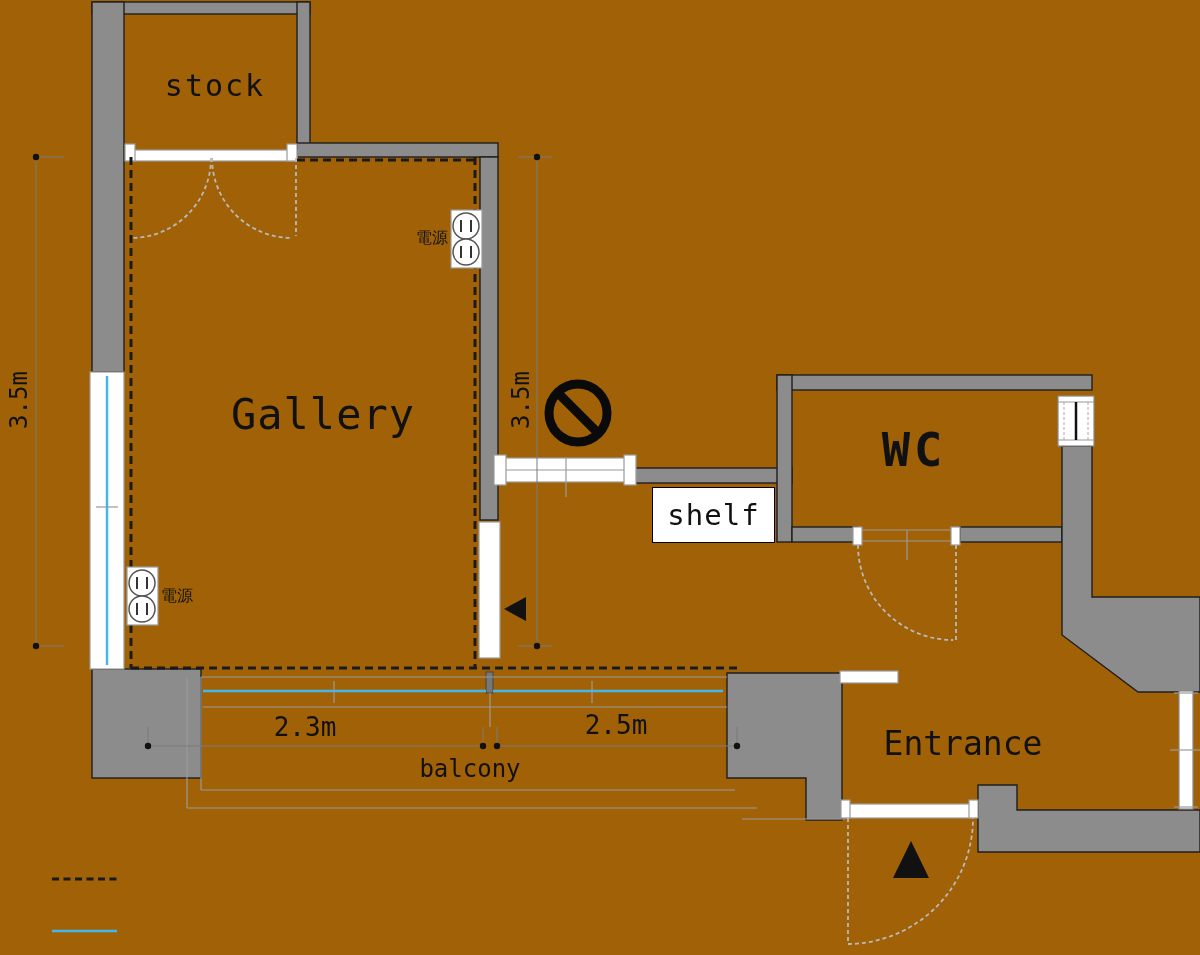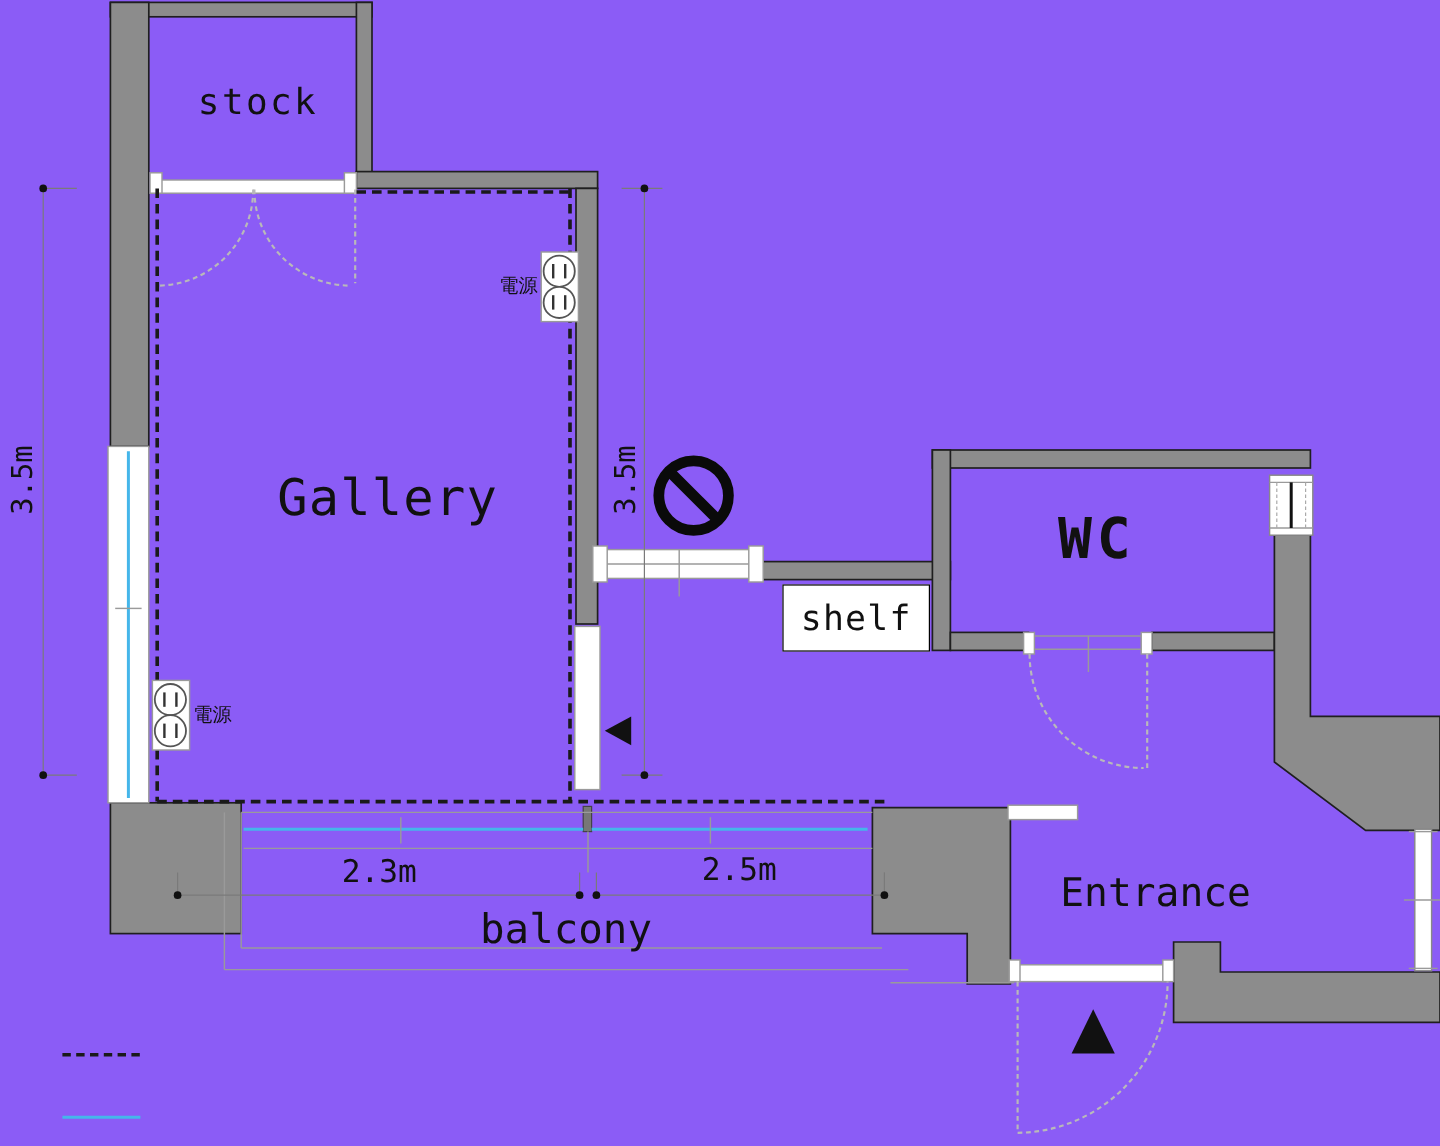--- a/index.html
+++ b/index.html
@@ -1,33 +1,33 @@
 <!DOCTYPE html>
 <html><head>
 <meta charset="utf-8">
 <style>
   html,body{margin:0;padding:0;background:#fff;}
-  #plan{position:relative;width:1200px;height:955px;background:#8b5cf6;overflow:hidden;
+  #plan{position:relative;width:1200px;height:955px;background:#a16207;overflow:hidden;
         font-family:"DejaVu Sans","Liberation Sans",sans-serif;color:#111;}
   #plan svg{position:absolute;left:0;top:0;}
   .wall{fill:#8c8c8c;stroke:#1f1f1f;stroke-width:1.4;}
   .thin{stroke:#9a9a9a;stroke-width:1.2;fill:none;}
   .whitebox{fill:#ffffff;stroke:#9a9a9a;stroke-width:1.2;}
   .rail{stroke:#1a1a1a;stroke-width:3;fill:none;stroke-dasharray:8 5;}
   .arc{stroke:#b9b9b9;stroke-width:1.8;fill:none;stroke-dasharray:4 3;}
   .dim{stroke:#7a7a7a;stroke-width:1;fill:none;}
   .dot{fill:#111;}
   .label{position:absolute;white-space:nowrap;color:#111;}
   .mono{font-family:"DejaVu Sans Mono","Liberation Mono",monospace;}
   .room{text-align:center;}
   .stock{left:130px;top:68px;width:170px;font-size:30px;letter-spacing:2px;}
   .gallery{left:195px;top:390px;width:220px;font-size:42px;letter-spacing:1px;text-align:right;}
   .wc{left:858px;top:422px;width:112px;font-size:47px;letter-spacing:4px;font-weight:bold;}
   .entrance{left:878px;top:724px;width:170px;font-size:33px;}
-  .balcony{left:400px;top:755px;width:140px;font-size:34px;}
+  .balcony{left:400px;top:755px;width:140px;font-size:24px;}
   .shelfbox{left:652px;top:487px;width:121px;height:54px;border:1px solid #000000;background:#fff;
             display:flex;align-items:center;justify-content:center;font-size:29px;letter-spacing:1px;}
   .vdim{position:absolute;width:70px;height:26px;display:flex;align-items:center;justify-content:center;
         transform:rotate(-90deg);font-size:24px;}
   .hdim{position:absolute;width:100px;text-align:center;font-size:26px;}
   .power{position:absolute;font-size:16px;}
   .legend-label{position:absolute;font-size:28px;}
 </style>
 </head>
 <body>
@@ -191,17 +191,17 @@
   <div class="label mono room wc">WC</div>
   <div class="label mono room entrance">Entrance</div>
   <div class="label mono room balcony">balcony</div>
   <div class="label mono shelfbox">shelf</div>
 
   <div class="label power" style="left:388px;top:228px;width:60px;text-align:right;">電源</div>
   <div class="label power" style="left:161px;top:586px;width:60px;text-align:left;">電源</div>
 
   <div class="label mono vdim" style="left:-16px;top:387px;">3.5m</div>
   <div class="label mono vdim" style="left:486px;top:387px;">3.5m</div>
-  <div class="label mono hdim" style="left:266px;top:712px;">2.3m</div>
+  <div class="label mono hdim" style="left:255px;top:712px;">2.3m</div>
   <div class="label mono hdim" style="left:566px;top:710px;">2.5m</div>
 
 
 </div>
 
 </body></html>

